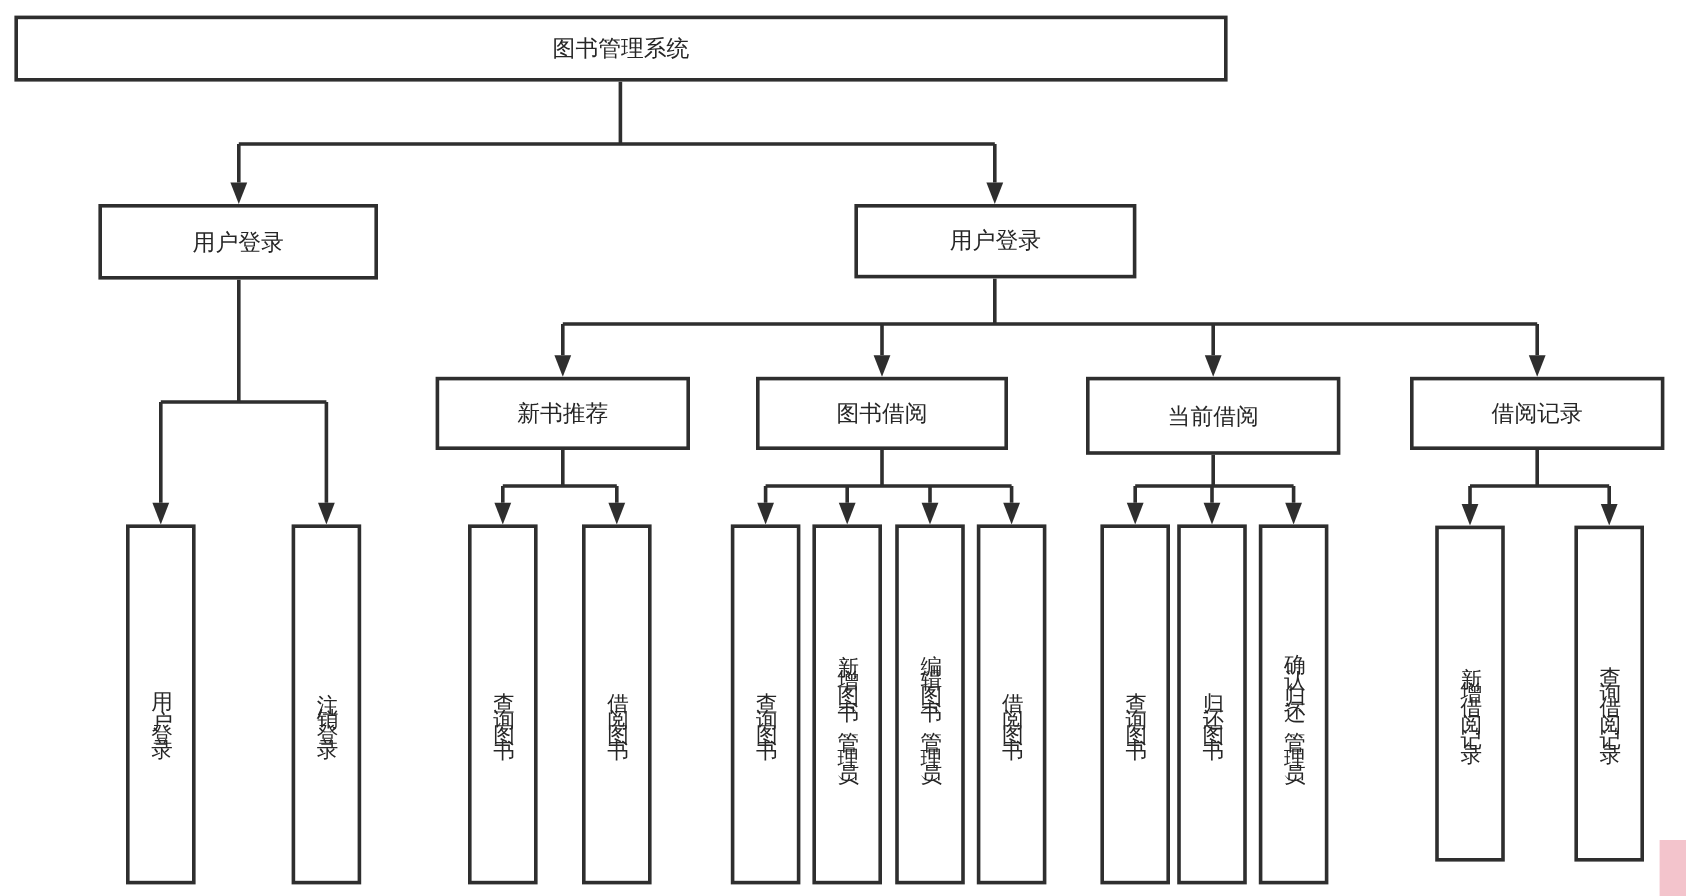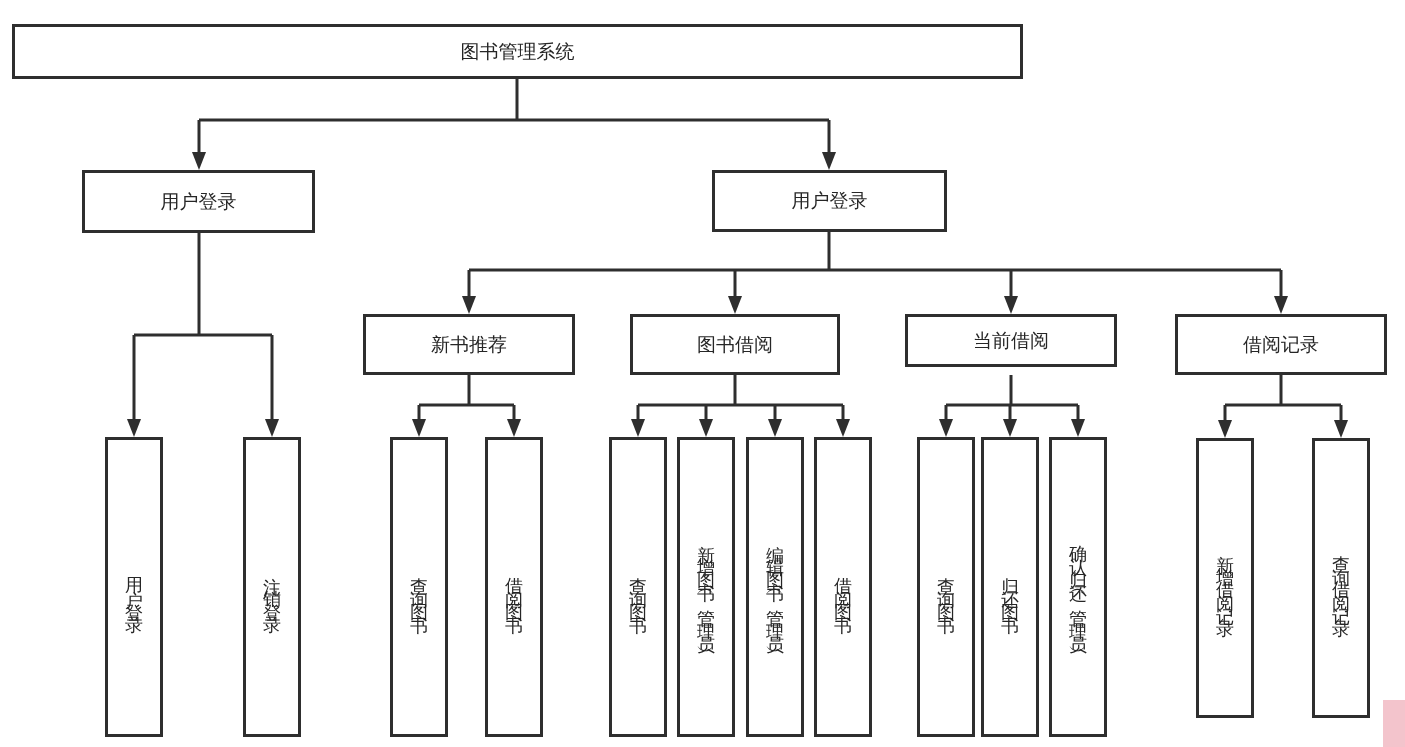--- a/index.html
+++ b/index.html
@@ -94,28 +94,28 @@
       <polygon points="768,419 782,419 775,437"></polygon>
       <polygon points="836,419 850,419 843,437"></polygon>
       <polygon points="939,419 953,419 946,437"></polygon>
       <polygon points="1003,419 1017,419 1010,437"></polygon>
       <polygon points="1071,419 1085,419 1078,437"></polygon>
       <polygon points="1218,420 1232,420 1225,438"></polygon>
       <polygon points="1334,420 1348,420 1341,438"></polygon>
     </g>
   </svg>
 
-  <div class="box" style="left:12px; top:13px; width:1011px; height:55px;margin-top:11px;">图书管理系统</div>
+  <div class="box" style="left:12px; top:13px; width:1011px; height:55px;">图书管理系统</div>
 
   <div class="box" style="left:82px; top:170px; width:233px; height:63px;">用户登录</div>
   <div class="box" style="left:712px; top:170px; width:235px; height:62px;">用户登录</div>
 
   <div class="box" style="left:630px; top:314px; width:210px; height:61px;">图书借阅</div>
   <div class="box" style="left:363px; top:314px; width:212px; height:61px;">新书推荐</div>
-  <div class="box" style="left:905px; top:314px; width:212px; height:53px;">当前借阅</div>
+  <div class="box" style="left:905px; top:314px; width:212px; height:65px;">当前借阅</div>
   <div class="box" style="left:1175px; top:314px; width:212px; height:61px;">借阅记录</div>
 
   <div class="box vbox" style="left:105px; top:437px; width:58px; height:300px;">用户登录</div>
   <div class="box vbox" style="left:243px; top:437px; width:58px; height:300px;">注销登录</div>
 
   <div class="box vbox" style="left:390px; top:437px; width:58px; height:300px;">查询图书</div>
   <div class="box vbox" style="left:485px; top:437px; width:58px; height:300px;">借阅图书</div>
 
   <div class="box vbox" style="left:609px; top:437px; width:58px; height:300px;">查询图书</div>
   <div class="box vbox" style="left:677px; top:437px; width:58px; height:300px;">新增图书（管理员）</div>

